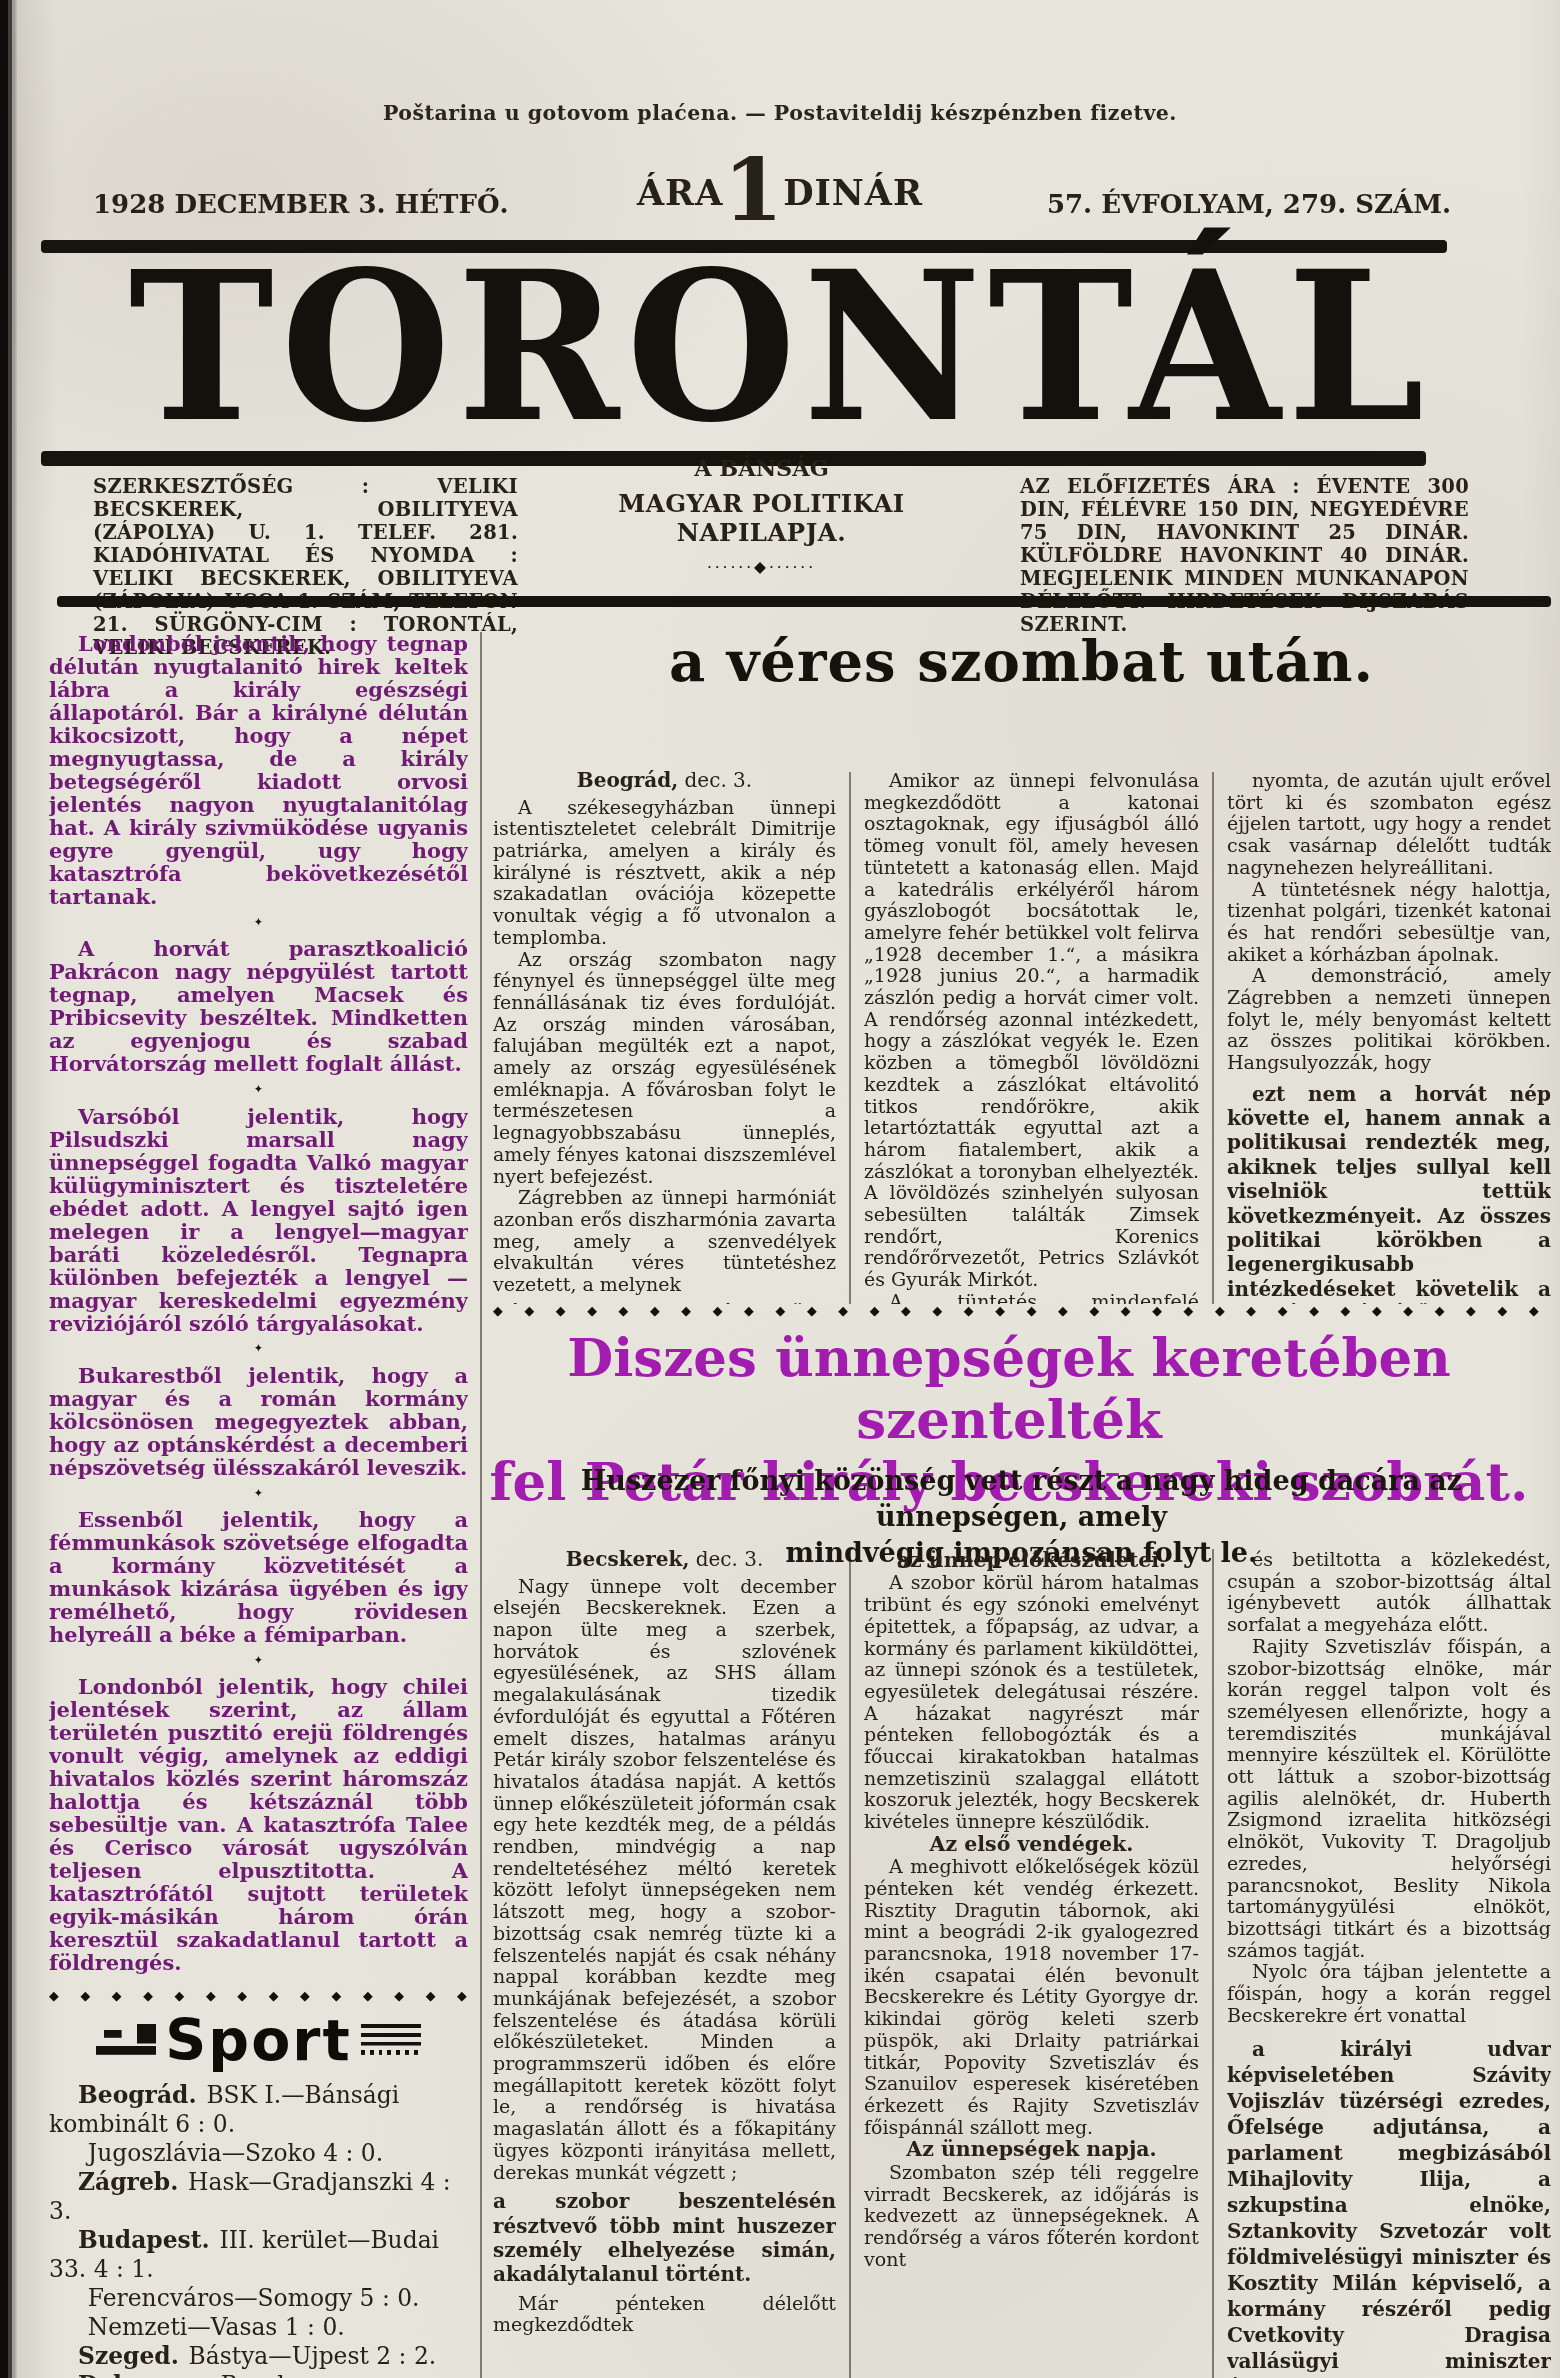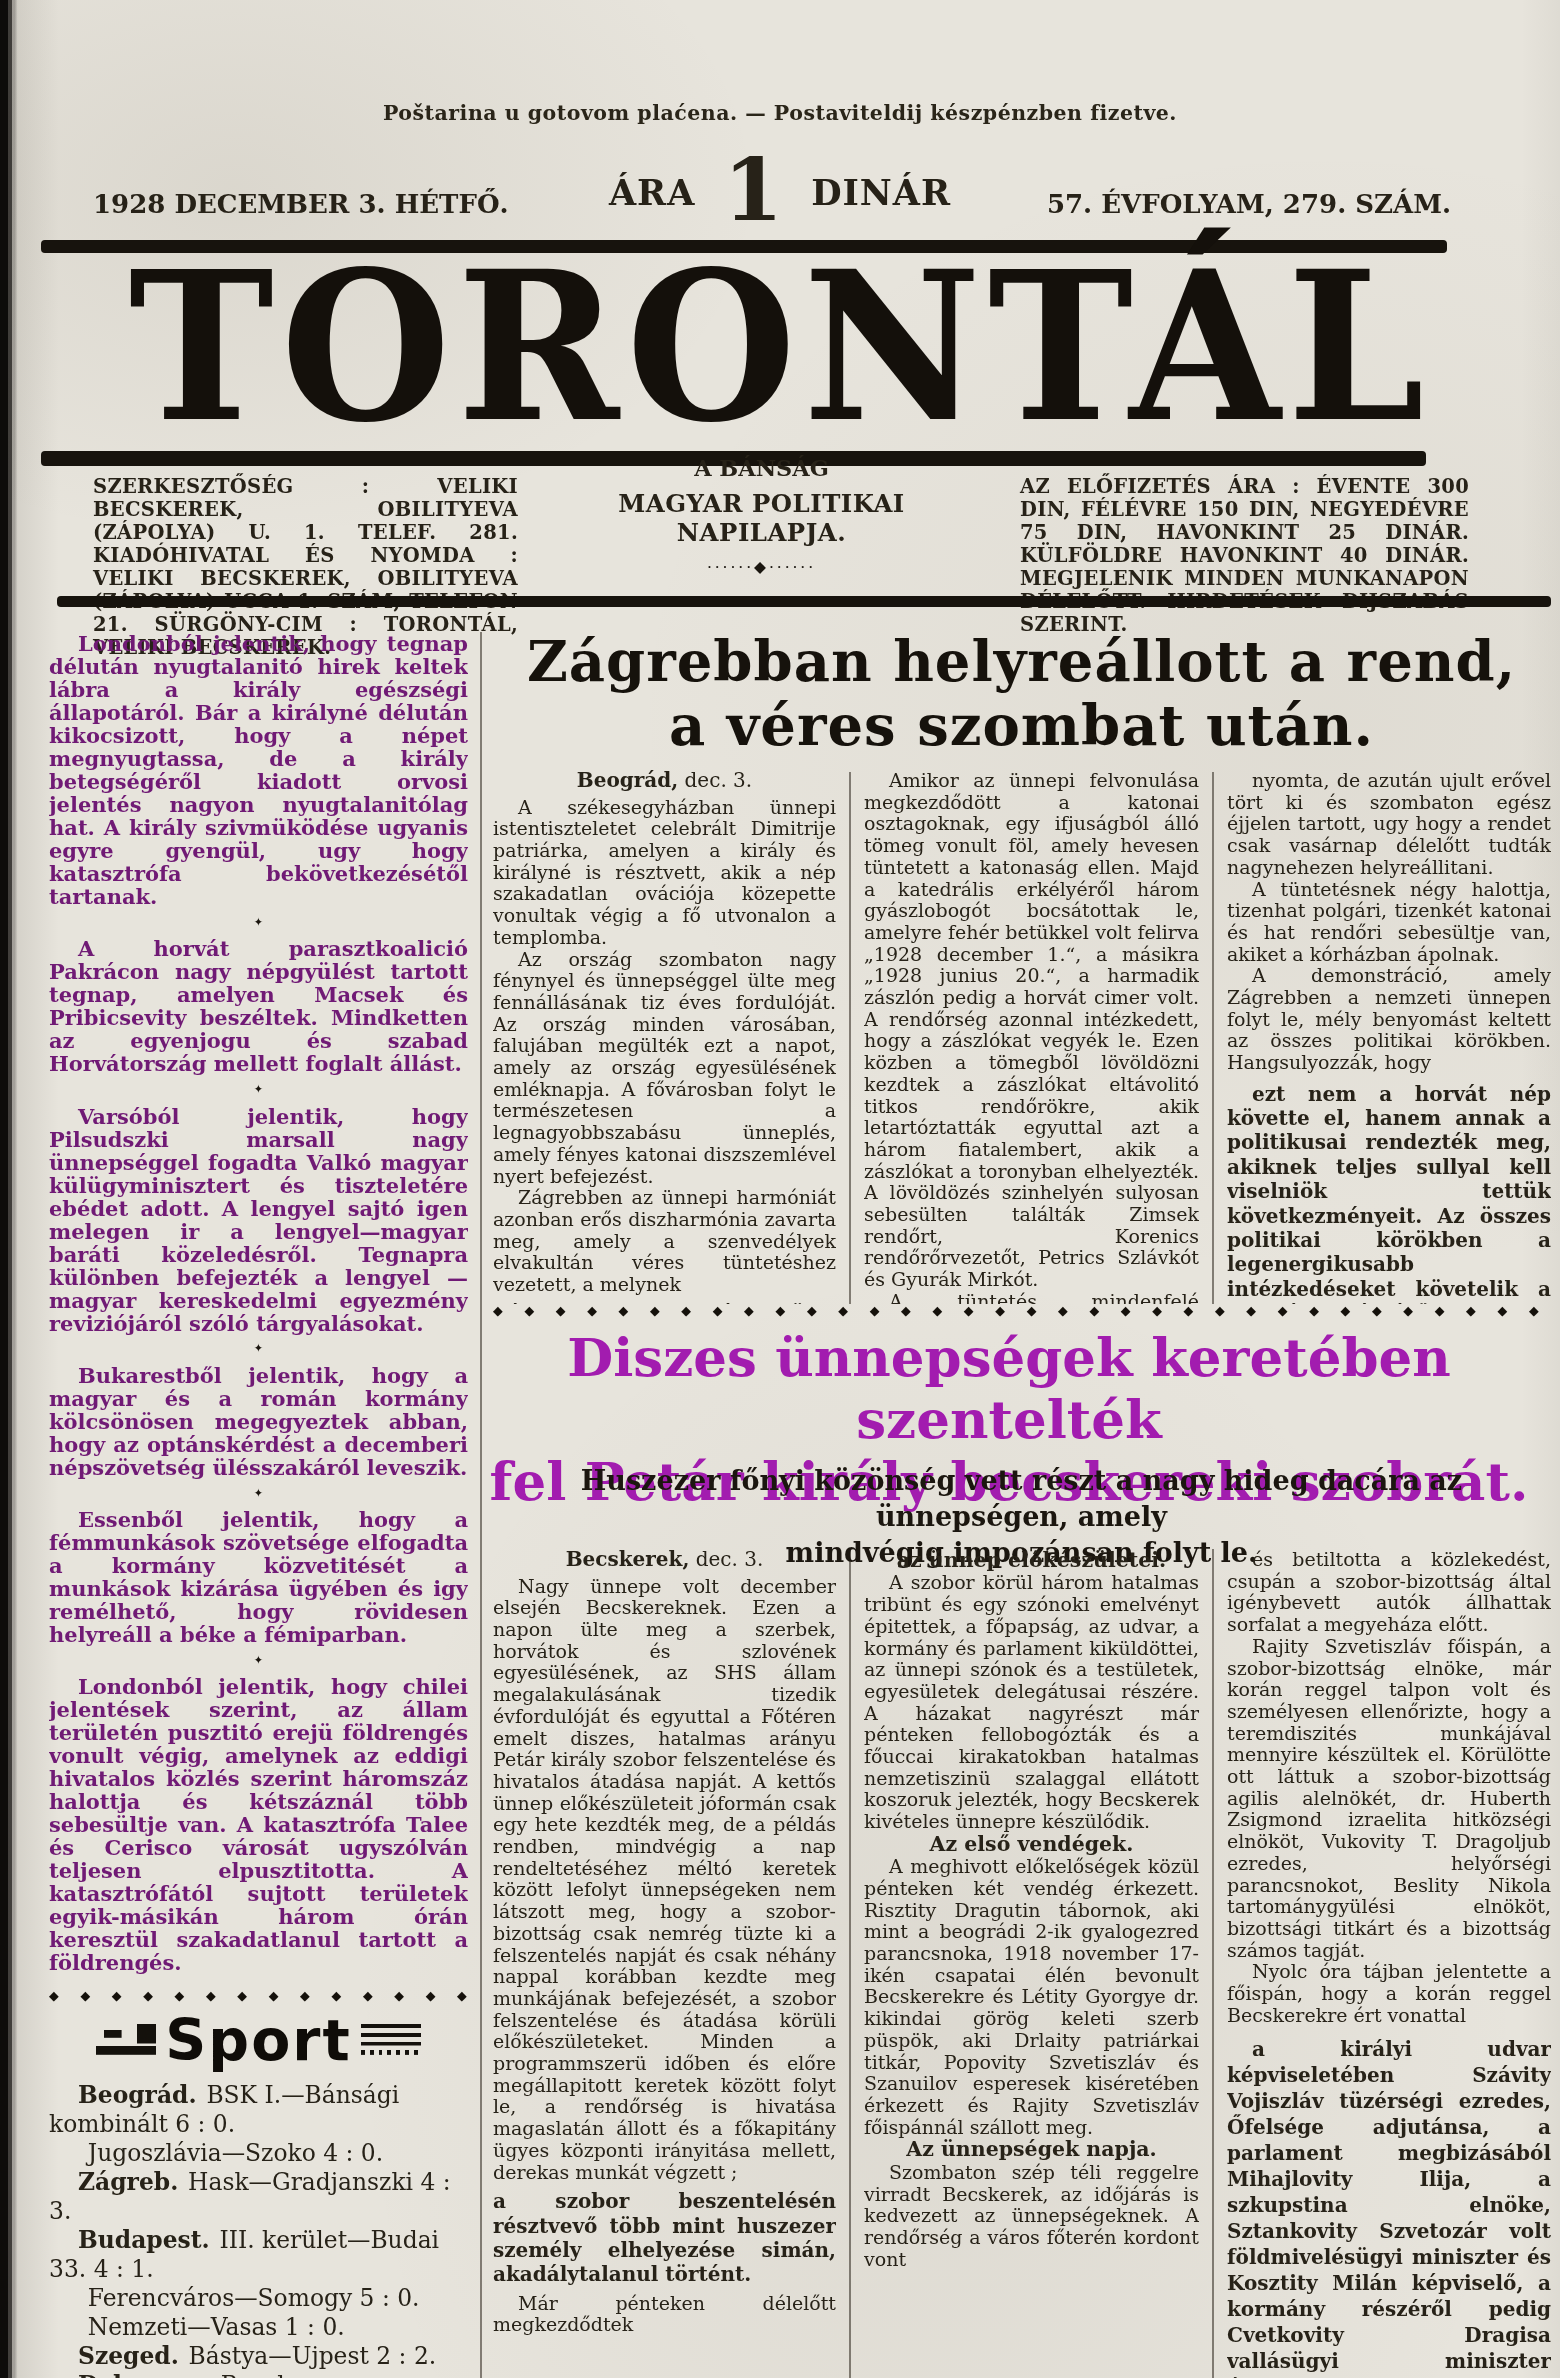--- a/index.html
+++ b/index.html
@@ -28,21 +28,21 @@
   #bar-b{left:41px;top:451px;width:1385px;height:14.6px;}
   #bar-c{left:57px;top:596px;width:1494px;height:10.7px;}
 
   #postal-notice{
     position:absolute;left:0;top:101px;width:100%;text-align:center;
     font-size:20.5px;font-weight:bold;letter-spacing:0.5px;color:#2a2519;
   }
   #date-left{position:absolute;left:93px;top:189px;font-size:26px;font-weight:bold;}
   #issue-right{position:absolute;right:109px;top:189px;font-size:26px;font-weight:bold;}
   #price{position:absolute;left:50%;top:158px;transform:translateX(-50%);
-    display:flex;align-items:center;gap:28px;}
+    display:flex;align-items:center;gap:0;}
   #price .lbl{font-size:35px;font-weight:bold;letter-spacing:1px;}
   #price .big{font-size:86px;font-weight:bold;line-height:.8;position:relative;top:-2px;}
 
   #masthead{
     position:absolute;left:0;top:242px;width:100%;text-align:center;
     font-size:195px;line-height:200px;font-weight:bold;letter-spacing:6.8px;
     color:#14100b;transform:scaleY(1.06);transform-origin:50% 10%;
     white-space:nowrap;
   }
 
@@ -186,21 +186,20 @@
     <p class="result"><span class="lead">Zágreb.</span><span>Hask—Gradjanszki 4 : 3.</span></p>
     <p class="result"><span class="lead">Budapest.</span><span>III. kerület—Budai 33. 4 : 1.</span></p>
     <p class="result"><span class="lead"></span><span>Ferencváros—Somogy 5 : 0.</span></p>
     <p class="result"><span class="lead"></span><span>Nemzeti—Vasas 1 : 0.</span></p>
     <p class="result"><span class="lead">Szeged.</span><span>Bástya—Ujpest 2 : 2.</span></p>
     <p class="result"><span class="lead">Debrecen.</span><span>Bocskay — Hungária 2 : 0.</span></p>
 
   </div>
 
   <div id="a1-headline">
-    <div>Zágrebban helyreállott a rend,</div>
     <div>a véres szombat után.</div>
   </div>
 
   <div class="col" id="a1-c1">
     <p class="dateline"><span class="lead">Beográd,</span> <span>dec. 3.</span></p>
     <p>A székesegyházban ünnepi istentiszteletet celebrált Dimitrije patriárka, amelyen a király és királyné is résztvett, akik a nép szakadatlan ovációja közepette vonultak végig a fő utvonalon a templomba.</p>
     <p>Az ország szombaton nagy fénynyel és ünnepséggel ülte meg fennállásának tiz éves fordulóját. Az ország minden városában, falujában megülték ezt a napot, amely az ország egyesülésének emléknapja. A fővárosban folyt le természetesen a legnagyobbszabásu ünneplés, amely fényes katonai diszszemlével nyert befejezést.</p>
     <p>Zágrebben az ünnepi harmóniát azonban erős diszharmónia zavarta meg, amely a szenvedélyek elvakultán véres tüntetéshez vezetett, a melynek</p>
     <p class="boldp">három halottja és közel negyven sebesültje van.</p>
   </div>

